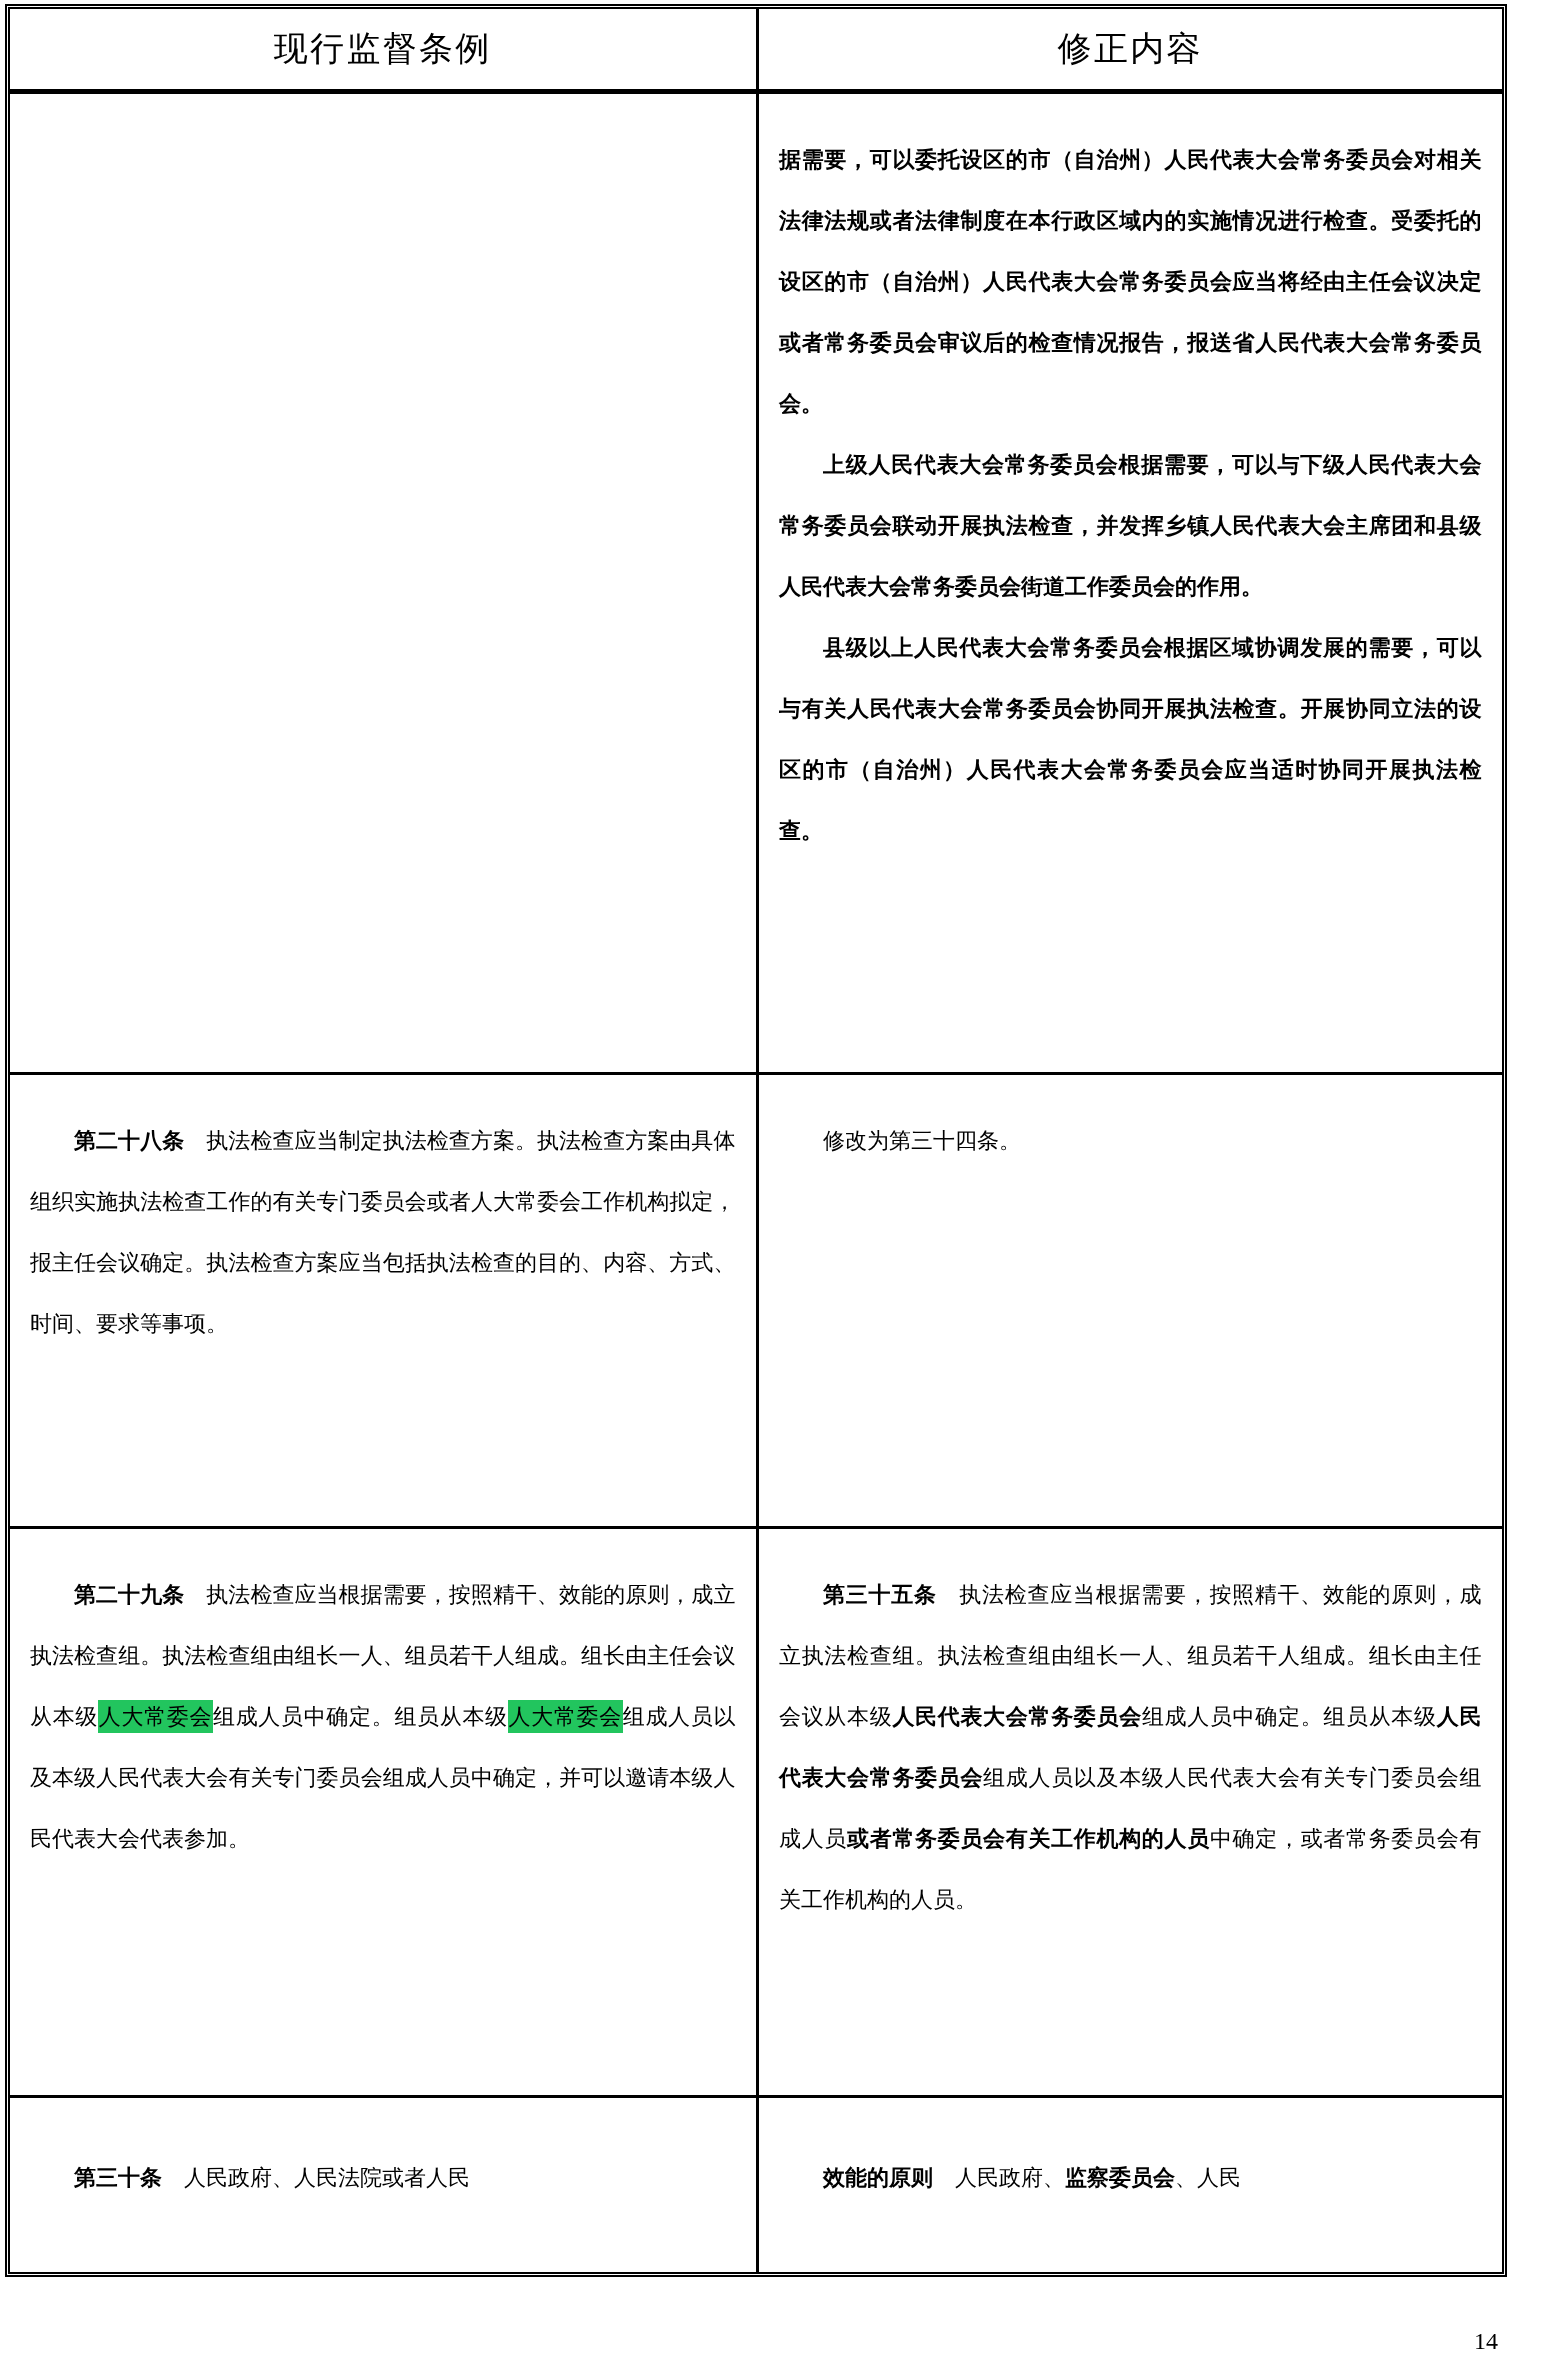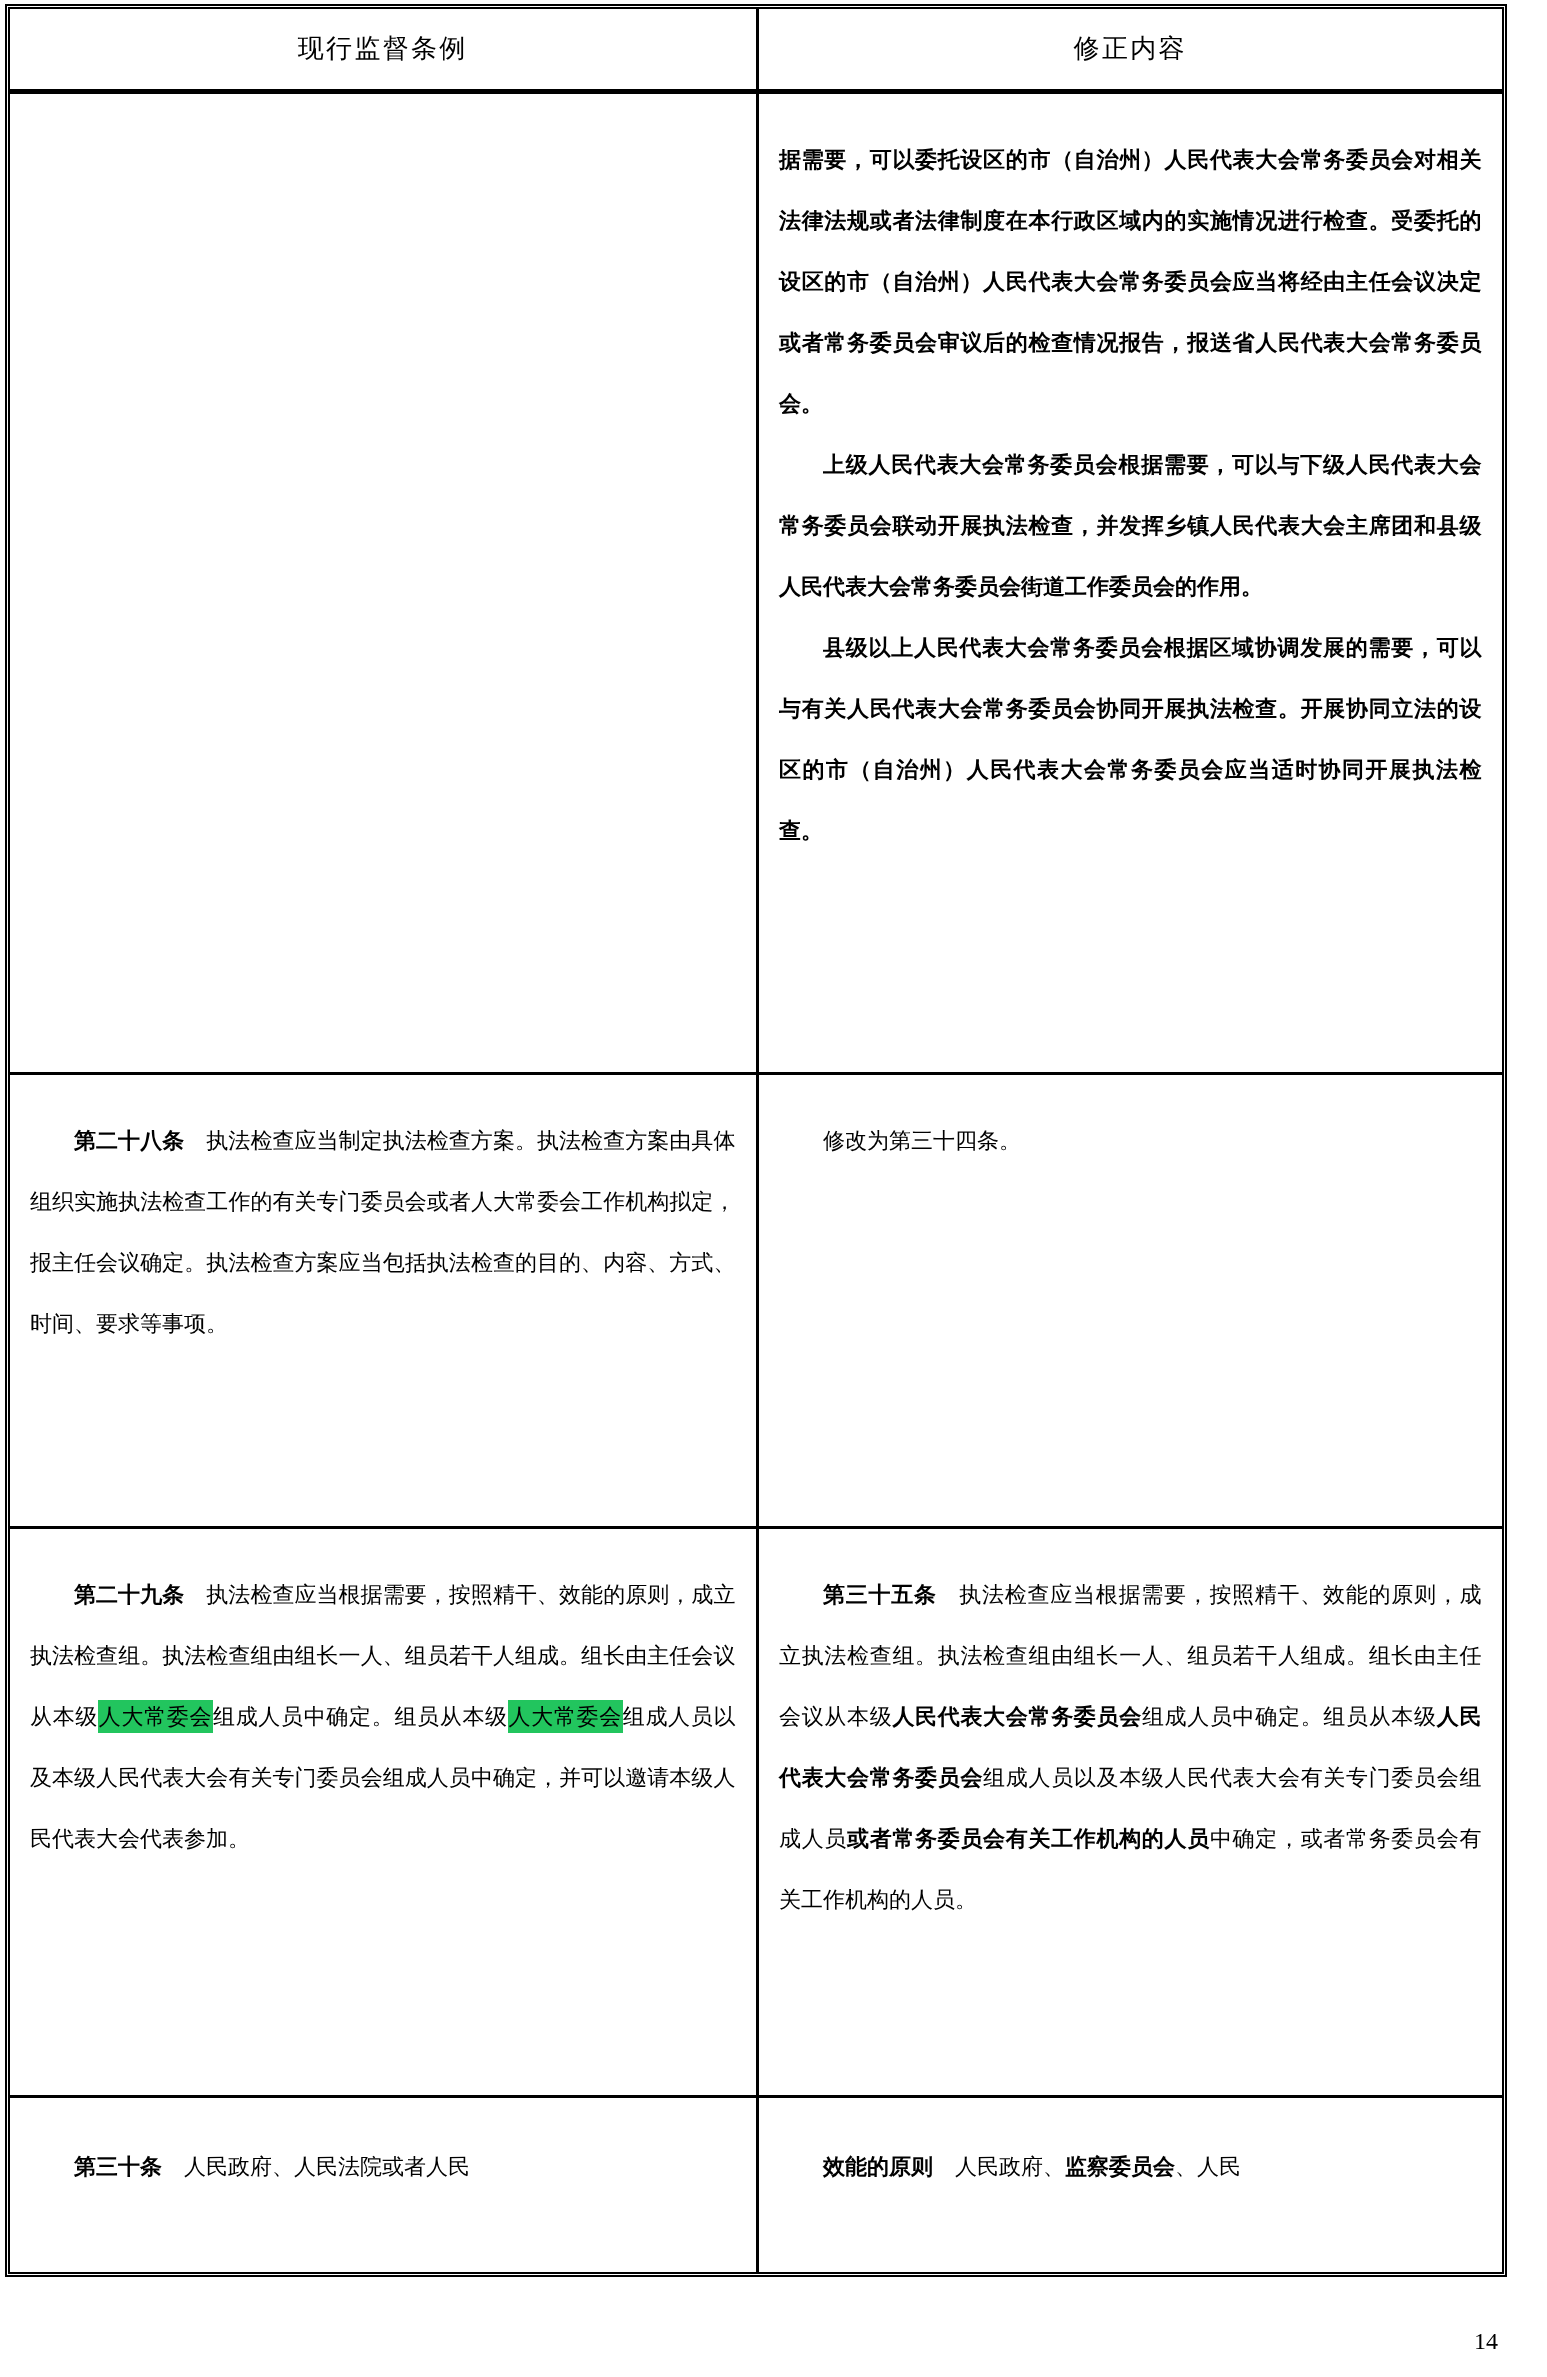--- a/index.html
+++ b/index.html
@@ -39,28 +39,28 @@
     padding: 35px 20.3px 0 20.3px;
     overflow: hidden;
   }
   .cell.right-cell { border-left: 3.9px solid #000000; }
   .header-row { height: 80px; }
   .header-cell {
     padding: 0;
     display: flex;
     align-items: center;
     justify-content: center;
-    font-size: 26px;
+    font-size: 34px;
     letter-spacing: 2.3px;
   }
   .row-1 { height: 983px; }
   .row-2 { height: 454px; }
   .row-3 { height: 569px; }
   .row-4 { height: 177px; }
-  .row-4 .cell { padding-top: 38px; }
+  .row-4 .cell { padding-top: 49px; }
   .cell p {
     margin: 0;
     font-size: 22px;
     line-height: 61px;
     text-align: justify;
     word-break: break-all;
     text-indent: 2em;
   }
   .cell p.no-indent { text-indent: 0; }
   

